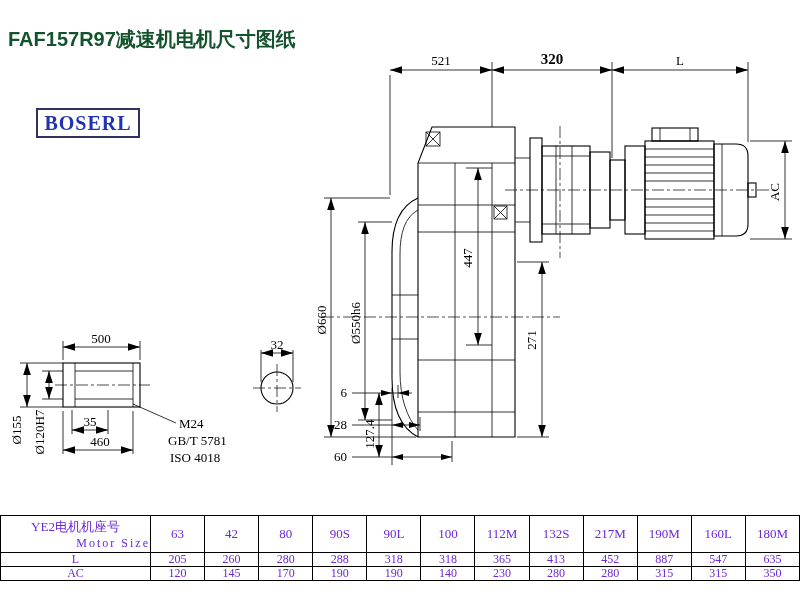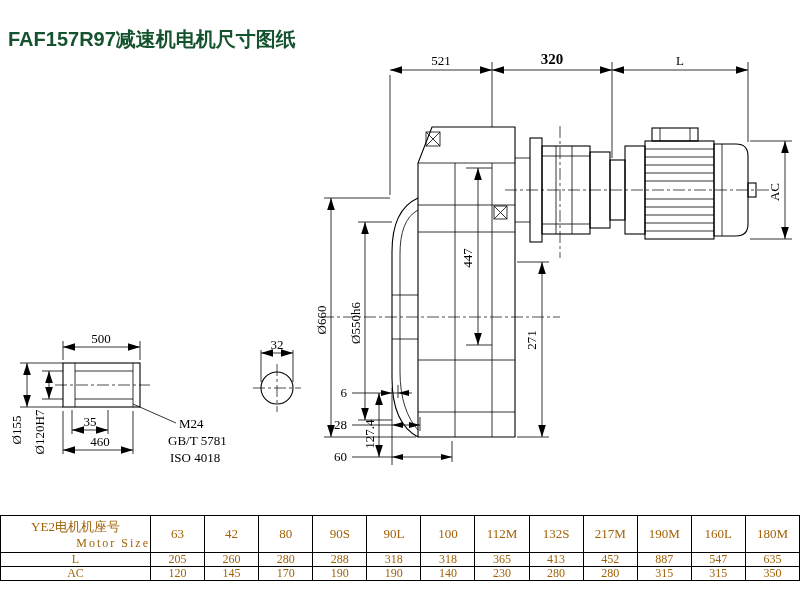--- a/index.html
+++ b/index.html
@@ -14,33 +14,36 @@
   svg.drawing{position:absolute;left:0;top:0;}
   svg .ln{stroke:#000;stroke-width:1.1;fill:none;}
   svg .thin{stroke:#000;stroke-width:0.8;fill:none;}
   svg .dim{stroke:#000;stroke-width:0.8;fill:none;}
   svg .cl{stroke:#000;stroke-width:0.7;fill:none;stroke-dasharray:12 3 3 3;}
   svg text{font-family:"Liberation Serif",serif;font-size:13px;fill:#000;}
   svg text.b{font-weight:bold;font-size:15px;}
   .dim-table{position:absolute;left:0;top:515px;width:800px;border-collapse:collapse;
              table-layout:fixed;background:#fff;}
   .dim-table td{border:1px solid #000;text-align:center;vertical-align:middle;
-                padding:0;font-size:13px;color:#a16207;overflow:hidden;white-space:nowrap;}
+                padding:0;font-size:13px;color:#6d28d9;overflow:hidden;white-space:nowrap;}
   .dim-table tr.hdr td{height:36px;}
   .dim-table tr.datarow td{height:13px;font-size:12px;line-height:13px;}
   .hdr-en{letter-spacing:2px;font-size:12px;text-align:right;}
   .hdr-cn{font-size:13px;}
 </style>
 </head>
 <body>
 
 <div class="page">
 
   <div class="title">FAF157R97减速机电机尺寸图纸</div>
 
+  <div class="logo">
+    <span>BOSERL</span>
+  </div>
 
   <svg class="drawing" width="800" height="594" viewBox="0 0 800 594">
     <defs>
       <marker id="arr" viewBox="0 0 12 12" refX="12" refY="6" markerWidth="12" markerHeight="12" orient="auto-start-reverse" markerUnits="userSpaceOnUse">
         <path d="M0,2.2 L12,6 L0,9.8 Z" fill="#000"></path>
       </marker>
     </defs>
 
     <g>
       <path class="cl" d="M505,190 H775"></path>

